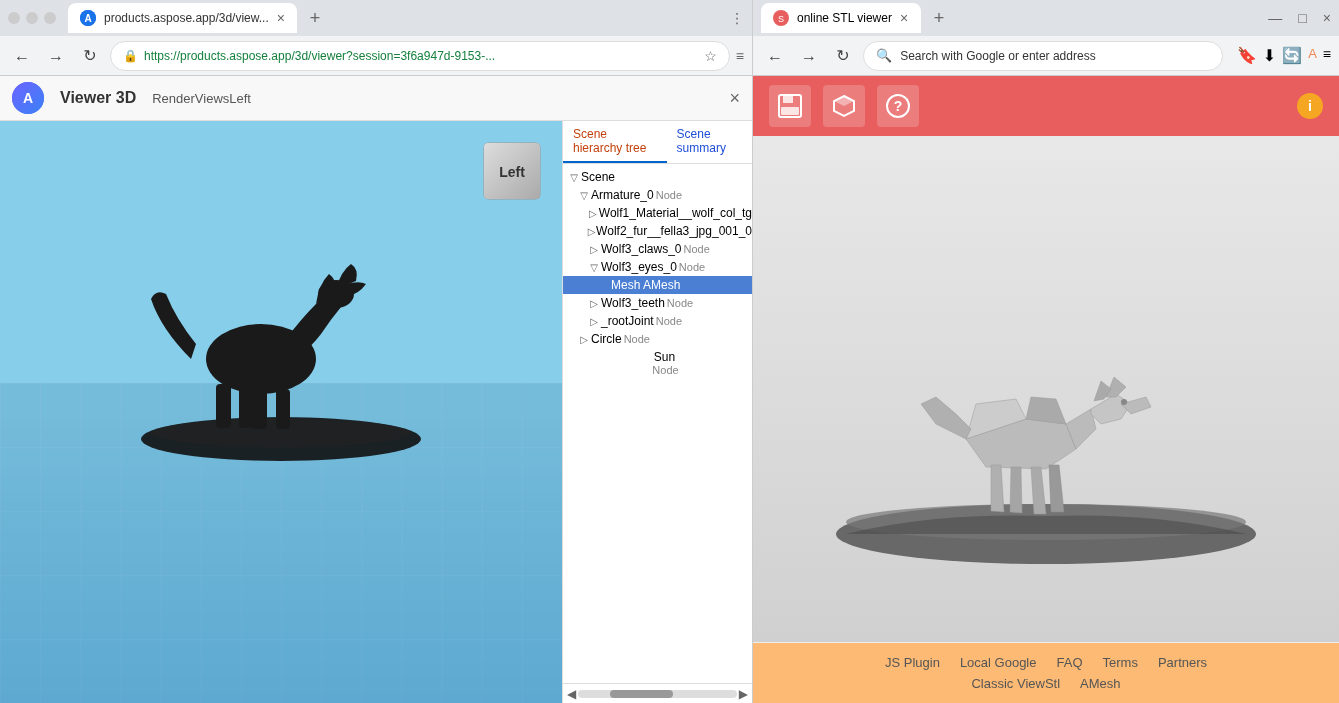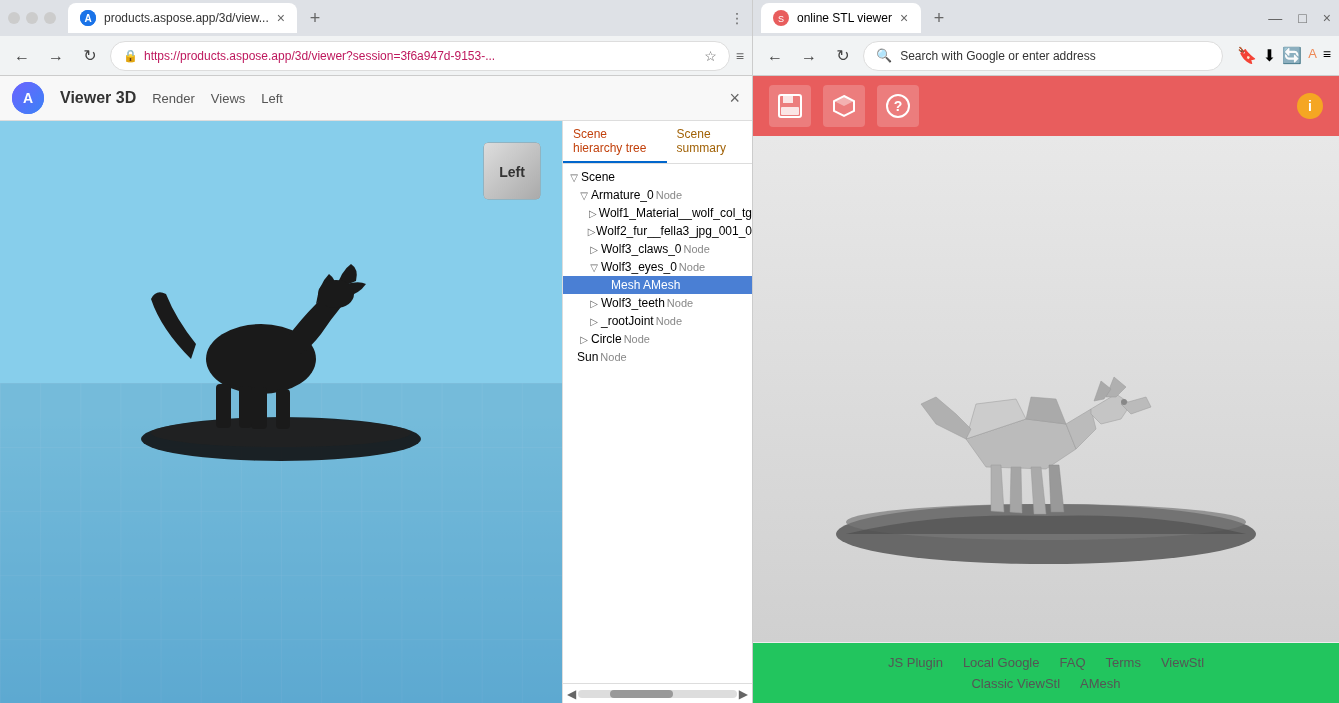--- a/index.html
+++ b/index.html
@@ -13,51 +13,51 @@
     .tab { display: flex; align-items: center; background: #fff; border-radius: 8px 8px 0 0; padding: 0 12px; height: 30px; gap: 8px; font-size: 12px; min-width: 180px; }
     .tab-favicon { width: 16px; height: 16px; border-radius: 50%; background: #1a73e8; display: flex; align-items: center; justify-content: center; color: white; font-size: 8px; font-weight: bold; }
     .tab-title { flex: 1; font-size: 12px; color: #333; overflow: hidden; white-space: nowrap; text-overflow: ellipsis; }
     .tab-close { color: #666; cursor: pointer; font-size: 14px; }
     .new-tab-btn { width: 28px; height: 28px; display: flex; align-items: center; justify-content: center; color: #666; font-size: 18px; cursor: pointer; }
 
     .nav-bar { display: flex; align-items: center; background: #f1f3f4; height: 40px; padding: 0 8px; gap: 6px; border-bottom: 1px solid #ccc; }
     .nav-btn { width: 28px; height: 28px; display: flex; align-items: center; justify-content: center; color: #444; cursor: pointer; font-size: 16px; border-radius: 50%; }
     .address-bar { flex: 1; display: flex; align-items: center; background: #fff; border: 1px solid #ddd; border-radius: 20px; height: 30px; padding: 0 12px; gap: 6px; }
     .address-lock { color: #1a73e8; font-size: 12px; }
-    .address-text { flex: 1; font-size: 12px; color: #be185d; }
+    .address-text { flex: 1; font-size: 12px; color: #15803d; }
     .address-star { color: #666; font-size: 14px; }
     .nav-extra { display: flex; align-items: center; gap: 4px; }
 
     
     .app-content { flex: 1; display: flex; flex-direction: column; overflow: hidden; }
 
     
     .app-toolbar { display: flex; align-items: center; padding: 6px 12px; background: #f8f8f8; border-bottom: 1px solid #ddd; gap: 16px; }
     .app-logo { width: 32px; height: 32px; border-radius: 50%; background: linear-gradient(135deg, #6c63ff, #3b82f6); display: flex; align-items: center; justify-content: center; color: white; font-size: 14px; font-weight: bold; }
     .app-title { font-size: 16px; font-weight: bold; color: #333; }
-    .app-menu { display: flex; gap: 16px; }
+    .app-menu { display: flex; gap: 0; }
     .app-menu-item { color: #555; cursor: pointer; font-size: 13px; }
     .app-close { margin-left: auto; color: #666; cursor: pointer; font-size: 18px; }
 
     
     .viewer-area { flex: 1; display: flex; overflow: hidden; }
     .viewport { flex: 1; background: linear-gradient(180deg, #87ceeb 0%, #87ceeb 50%, #4a9fd4 100%); position: relative; overflow: hidden; }
 
     
     .wolf-container { position: absolute; bottom: 38%; left: 50%; transform: translateX(-50%); }
 
     
     .orientation-cube { position: absolute; top: 20px; right: 20px; width: 60px; height: 60px; }
 
     
     .scene-panel { width: 190px; background: #fff; border-left: 1px solid #ddd; display: flex; flex-direction: column; overflow: hidden; }
     .scene-tabs { display: flex; border-bottom: 1px solid #ddd; }
     .scene-tab { padding: 6px 10px; font-size: 12px; cursor: pointer; color: #0066cc; }
     .scene-tab.active { color: #c2410c; border-bottom: 2px solid #0066cc; }
-    .scene-tab:not(.active) { color: #a16207; }
+    .scene-tab:not(.active) { color: #1d4ed8; }
     .scene-tree { flex: 1; overflow-y: auto; overflow-x: auto; padding: 4px 0; font-size: 12px; }
     .tree-item { display: flex; align-items: center; padding: 2px 0; white-space: nowrap; cursor: pointer; }
     .tree-item.selected { background: #4a7fd4; color: white; }
     .tree-arrow { width: 14px; text-align: center; font-size: 10px; color: #666; }
     .tree-item.selected .tree-arrow { color: white; }
     .tree-label { color: inherit; }
     .tree-type { color: #888; font-size: 11px; margin-left: 2px; }
 
     
     .scene-scrollbar { height: 20px; border-top: 1px solid #ddd; display: flex; align-items: center; padding: 0 4px; gap: 2px; }
@@ -80,21 +80,21 @@
     
     .stl-header { background: #e85d5d; display: flex; align-items: center; padding: 8px 16px; gap: 12px; height: 60px; }
     .stl-header-btn { width: 42px; height: 42px; border-radius: 4px; background: rgba(255,255,255,0.2); display: flex; align-items: center; justify-content: center; cursor: pointer; color: white; font-size: 20px; }
     .stl-header-spacer { flex: 1; }
     .stl-info-btn { width: 26px; height: 26px; border-radius: 50%; background: #f5a623; display: flex; align-items: center; justify-content: center; color: white; font-size: 14px; font-weight: bold; }
 
     
     .stl-viewport { flex: 1; background: linear-gradient(180deg, #e8e8e8 0%, #d0d0d0 100%); position: relative; overflow: hidden; }
 
     
-    .stl-footer { background: #22c55e; padding: 12px 20px; border-top: 1px solid #eee; }
+    .stl-footer { background: #fdba74; padding: 12px 20px; border-top: 1px solid #eee; }
     .stl-footer-links { display: flex; gap: 20px; justify-content: center; flex-wrap: wrap; }
     .stl-footer-link { color: #555; font-size: 13px; cursor: pointer; }
     .stl-footer-row2 { display: flex; gap: 20px; justify-content: center; margin-top: 6px; }
 
     
     .wolf-svg { width: 300px; height: 280px; }
     .wolf-svg-right { width: 420px; height: 340px; }
 
     
     .grid-svg { position: absolute; bottom: 0; left: 0; width: 100%; height: 55%; opacity: 0.6; }
@@ -272,21 +272,21 @@
           <div class="tree-item" style="padding-left: 24px;">
             <span class="tree-arrow">▷</span>
             <span class="tree-label">_rootJoint</span>
             <span class="tree-type"> Node</span>
           </div>
           <div class="tree-item" style="padding-left: 14px;">
             <span class="tree-arrow">▷</span>
             <span class="tree-label">Circle</span>
             <span class="tree-type"> Node</span>
           </div>
-          <div class="tree-item" style="">
+          <div class="tree-item" style="padding-left: 14px; flex-direction: column;">
             <span class="tree-arrow"></span>
             <span class="tree-label">Sun</span>
             <span class="tree-type"> Node</span>
           </div>
         </div>
 
         <div class="scene-scrollbar">
           <span class="scroll-arrow">◀</span>
           <div class="scroll-track">
             <div class="scroll-thumb"></div>
@@ -398,20 +398,20 @@
       </svg>
     </div>
   </div>
 
   <div class="stl-footer">
     <div class="stl-footer-links">
       <span class="stl-footer-link">JS Plugin</span>
       <span class="stl-footer-link">Local Google</span>
       <span class="stl-footer-link">FAQ</span>
       <span class="stl-footer-link">Terms</span>
-      <span class="stl-footer-link">ViewStl</span>
+      <span class="stl-footer-link">Partners</span>
     </div>
     <div class="stl-footer-row2">
       <span class="stl-footer-link">Classic ViewStl</span>
       <span class="stl-footer-link">AMesh</span>
     </div>
   </div>
 </div>
 
 </body></html>

